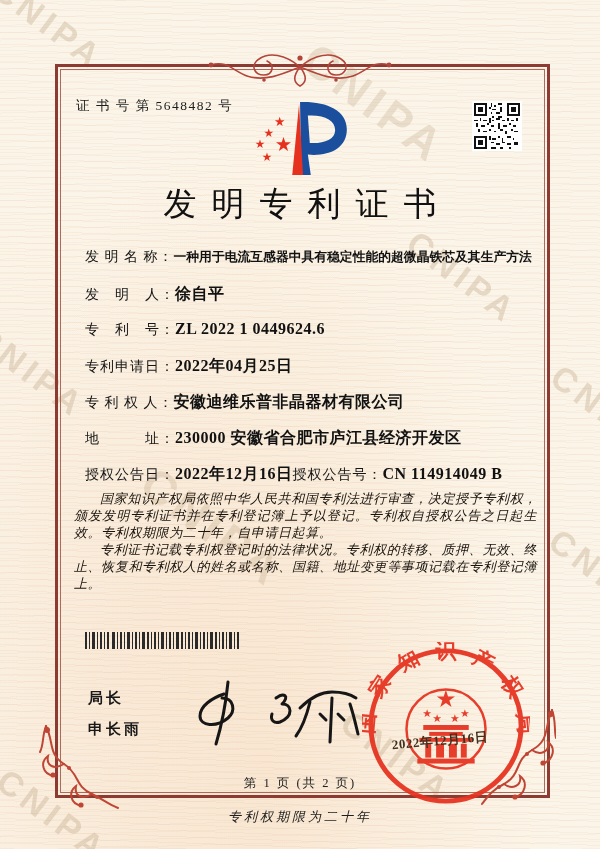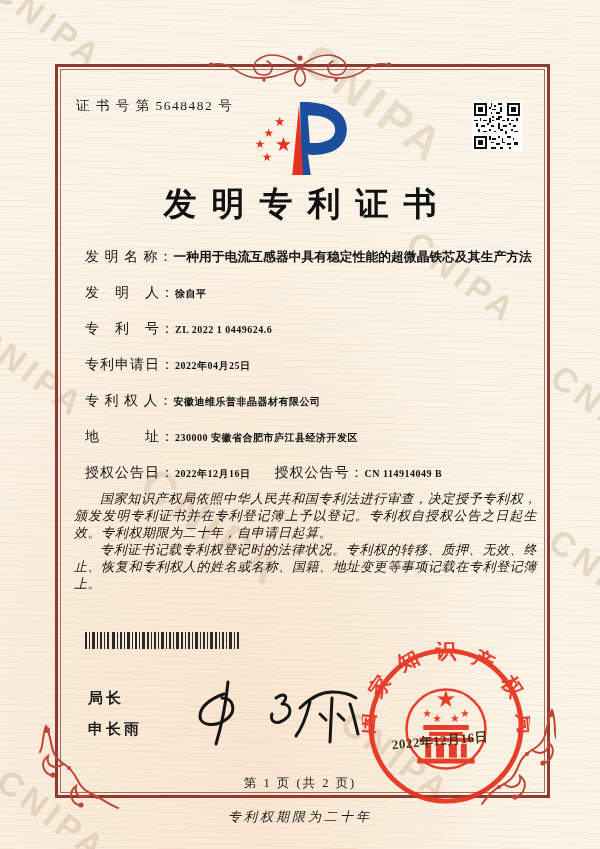--- a/index.html
+++ b/index.html
@@ -38,30 +38,30 @@
 
   .cert-no {
     position:absolute; left:76px; top:97px; z-index:4;
     font-size:13.5px; letter-spacing:1.5px; color:#1d1d1d;font-family:Liberation Serif, serif;
   }
   .qr { position:absolute; left:472px; top:101px; width:50px; height:50px; z-index:4; background:#fff; padding:2px; }
   .logo { position:absolute; left:252px; top:100px; width:100px; height:78px; z-index:4; }
 
   .title {
     position:absolute; left:0; top:182px; width:100%; z-index:4;
-    text-align:center; font-size:33px; font-weight:700;
+    text-align:center; font-size:33px; font-weight:400;
     letter-spacing:15px; padding-left:15px; color:#111;
   }
 
   .fields { position:absolute; left:85px; top:248px; width:460px; z-index:4; }
   .frow { height:22px; margin-bottom:14px; white-space:nowrap; font-size:14px; }
   .flabel { display:inline-block; min-width:85px; letter-spacing:1px; color:#151515; }
-  .fvalue { font-weight:700; font-size:10px; letter-spacing:0.5px; color:#111; }
+  .fvalue { font-weight:700; font-size:16px; letter-spacing:0.5px; color:#111; }
   .frow.long .fvalue { font-size:12.8px; letter-spacing:0; }
-  .flabel2 { margin-left:24px; letter-spacing:1px; }
+  .flabel2 { letter-spacing:1px; }
 
   .body-text {
     position:absolute; left:74px; top:490px; width:463px; z-index:4;
     font-size:13px; line-height:17px; font-style:italic; letter-spacing:0.6px;
     text-align:justify; color:#18120c;
   }
   .body-text p { text-indent:2em; }
 
   .barcode { position:absolute; left:85px; top:632px; width:156px; height:17px; z-index:4; }
 

